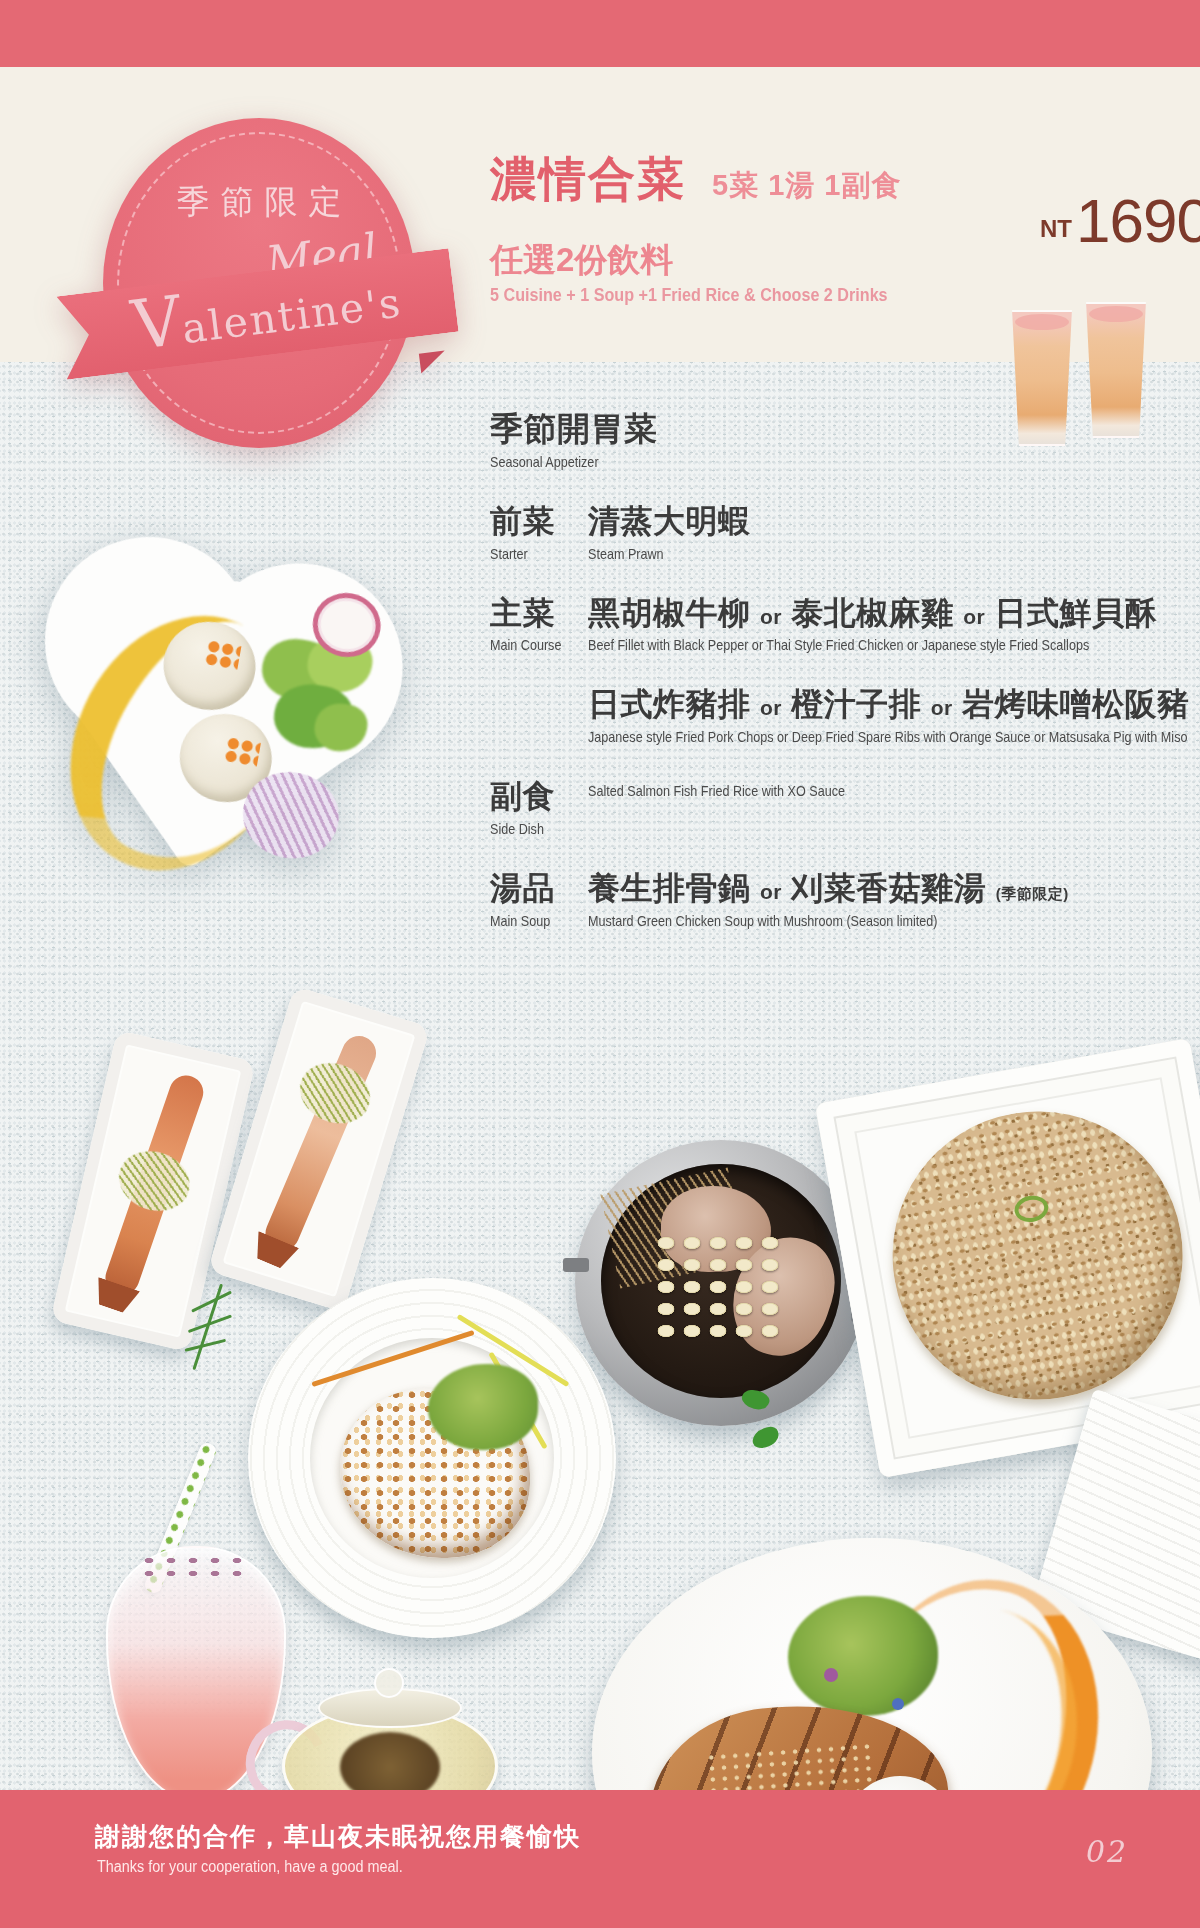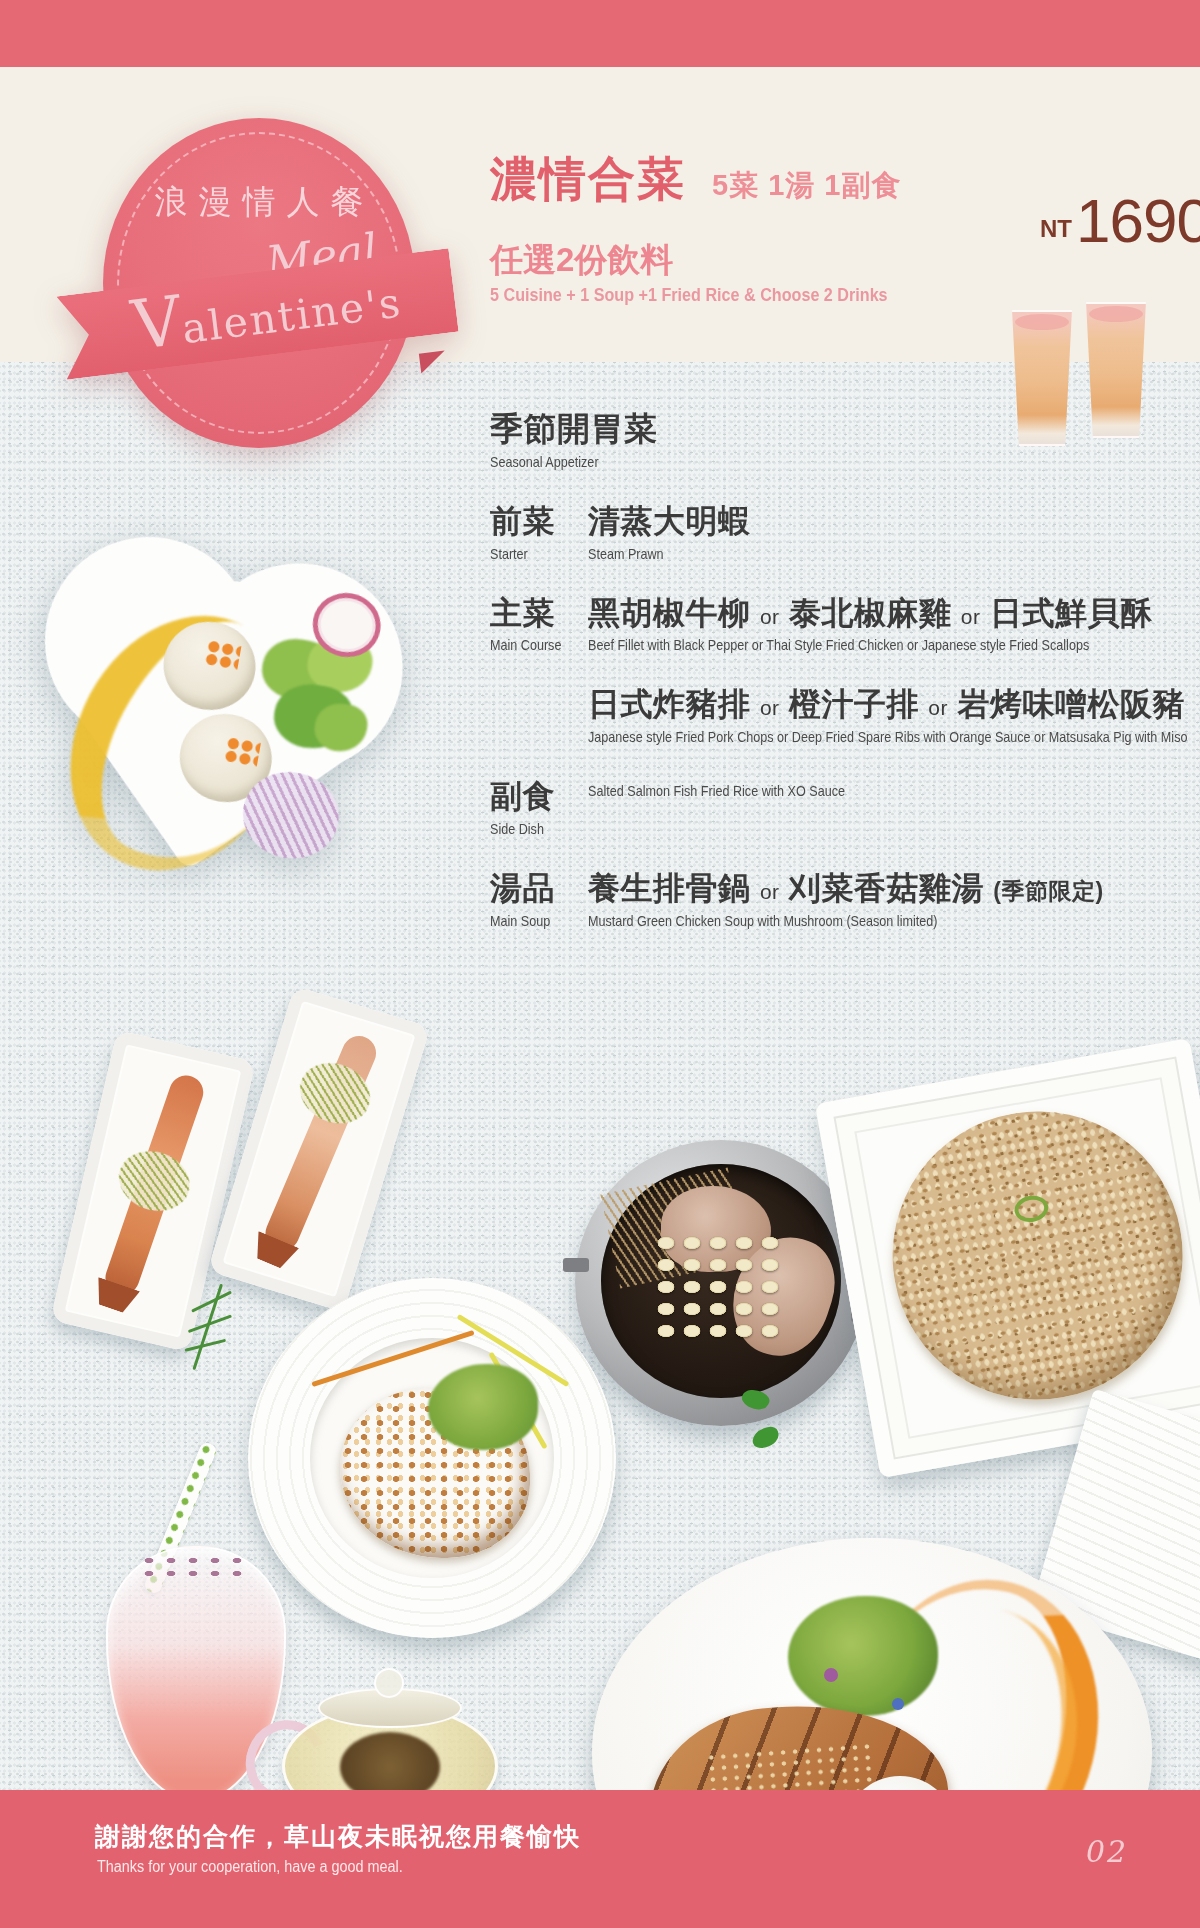--- a/index.html
+++ b/index.html
@@ -61,22 +61,22 @@
         background:rgba(240,170,165,.8);}
 
   
   .menu{position:absolute;left:490px;top:410px;width:700px;z-index:2;color:#3b3b3b;}
   .menu-row{display:flex;margin-bottom:33px;}
   .menu-row .course{width:98px;flex-shrink:0;}
   .menu-row .dish{flex:1;}
   .menu .zh{font-size:32px;font-weight:700;line-height:1.18;letter-spacing:.5px;white-space:nowrap;}
   .menu .en{font-size:15px;font-weight:500;color:#4a4a4a;margin-top:4px;white-space:nowrap;
             transform:scaleX(.84);transform-origin:0 50%;letter-spacing:0;}
-  .menu .or{font-size:21px;font-weight:400;}
-  .menu .paren{font-size:23px;}
+  .menu .or{font-size:21px;font-weight:700;}
+  .menu .paren{font-size:15px;}
   .menu-row.heading .zh{font-size:33px;}
 
   
   .ph{position:absolute;z-index:2;}
 
   
   .heart{left:28px;top:520px;width:380px;height:380px;transform:rotate(10deg);
          filter:drop-shadow(0 10px 18px rgba(130,150,160,.45));}
   .heart .lobe,.heart .tip{position:absolute;background:#fdfdfc;}
   .heart .lobe{width:208px;height:208px;border-radius:50%;}
@@ -257,21 +257,21 @@
 <div class="page">
 
   <div class="top-bar"></div>
   <div class="header-band"></div>
   <div class="body-band"></div>
   <div class="footer-band"></div>
 
   <div class="badge">
     <div class="badge-circle">
       <div class="badge-dash"></div>
-      <div class="badge-zh">浪漫情人餐</div>
+      <div class="badge-zh">季節限定</div>
       <div class="badge-meal">Meal</div>
     </div>
     <div class="badge-fold"></div>
     <div class="badge-ribbon">
       <div class="badge-ribbon-text"><span class="cap">V</span><span>alentine's</span></div>
     </div>
   </div>
 
   <div class="title-row">
     <div class="title-zh">濃情合菜</div>

